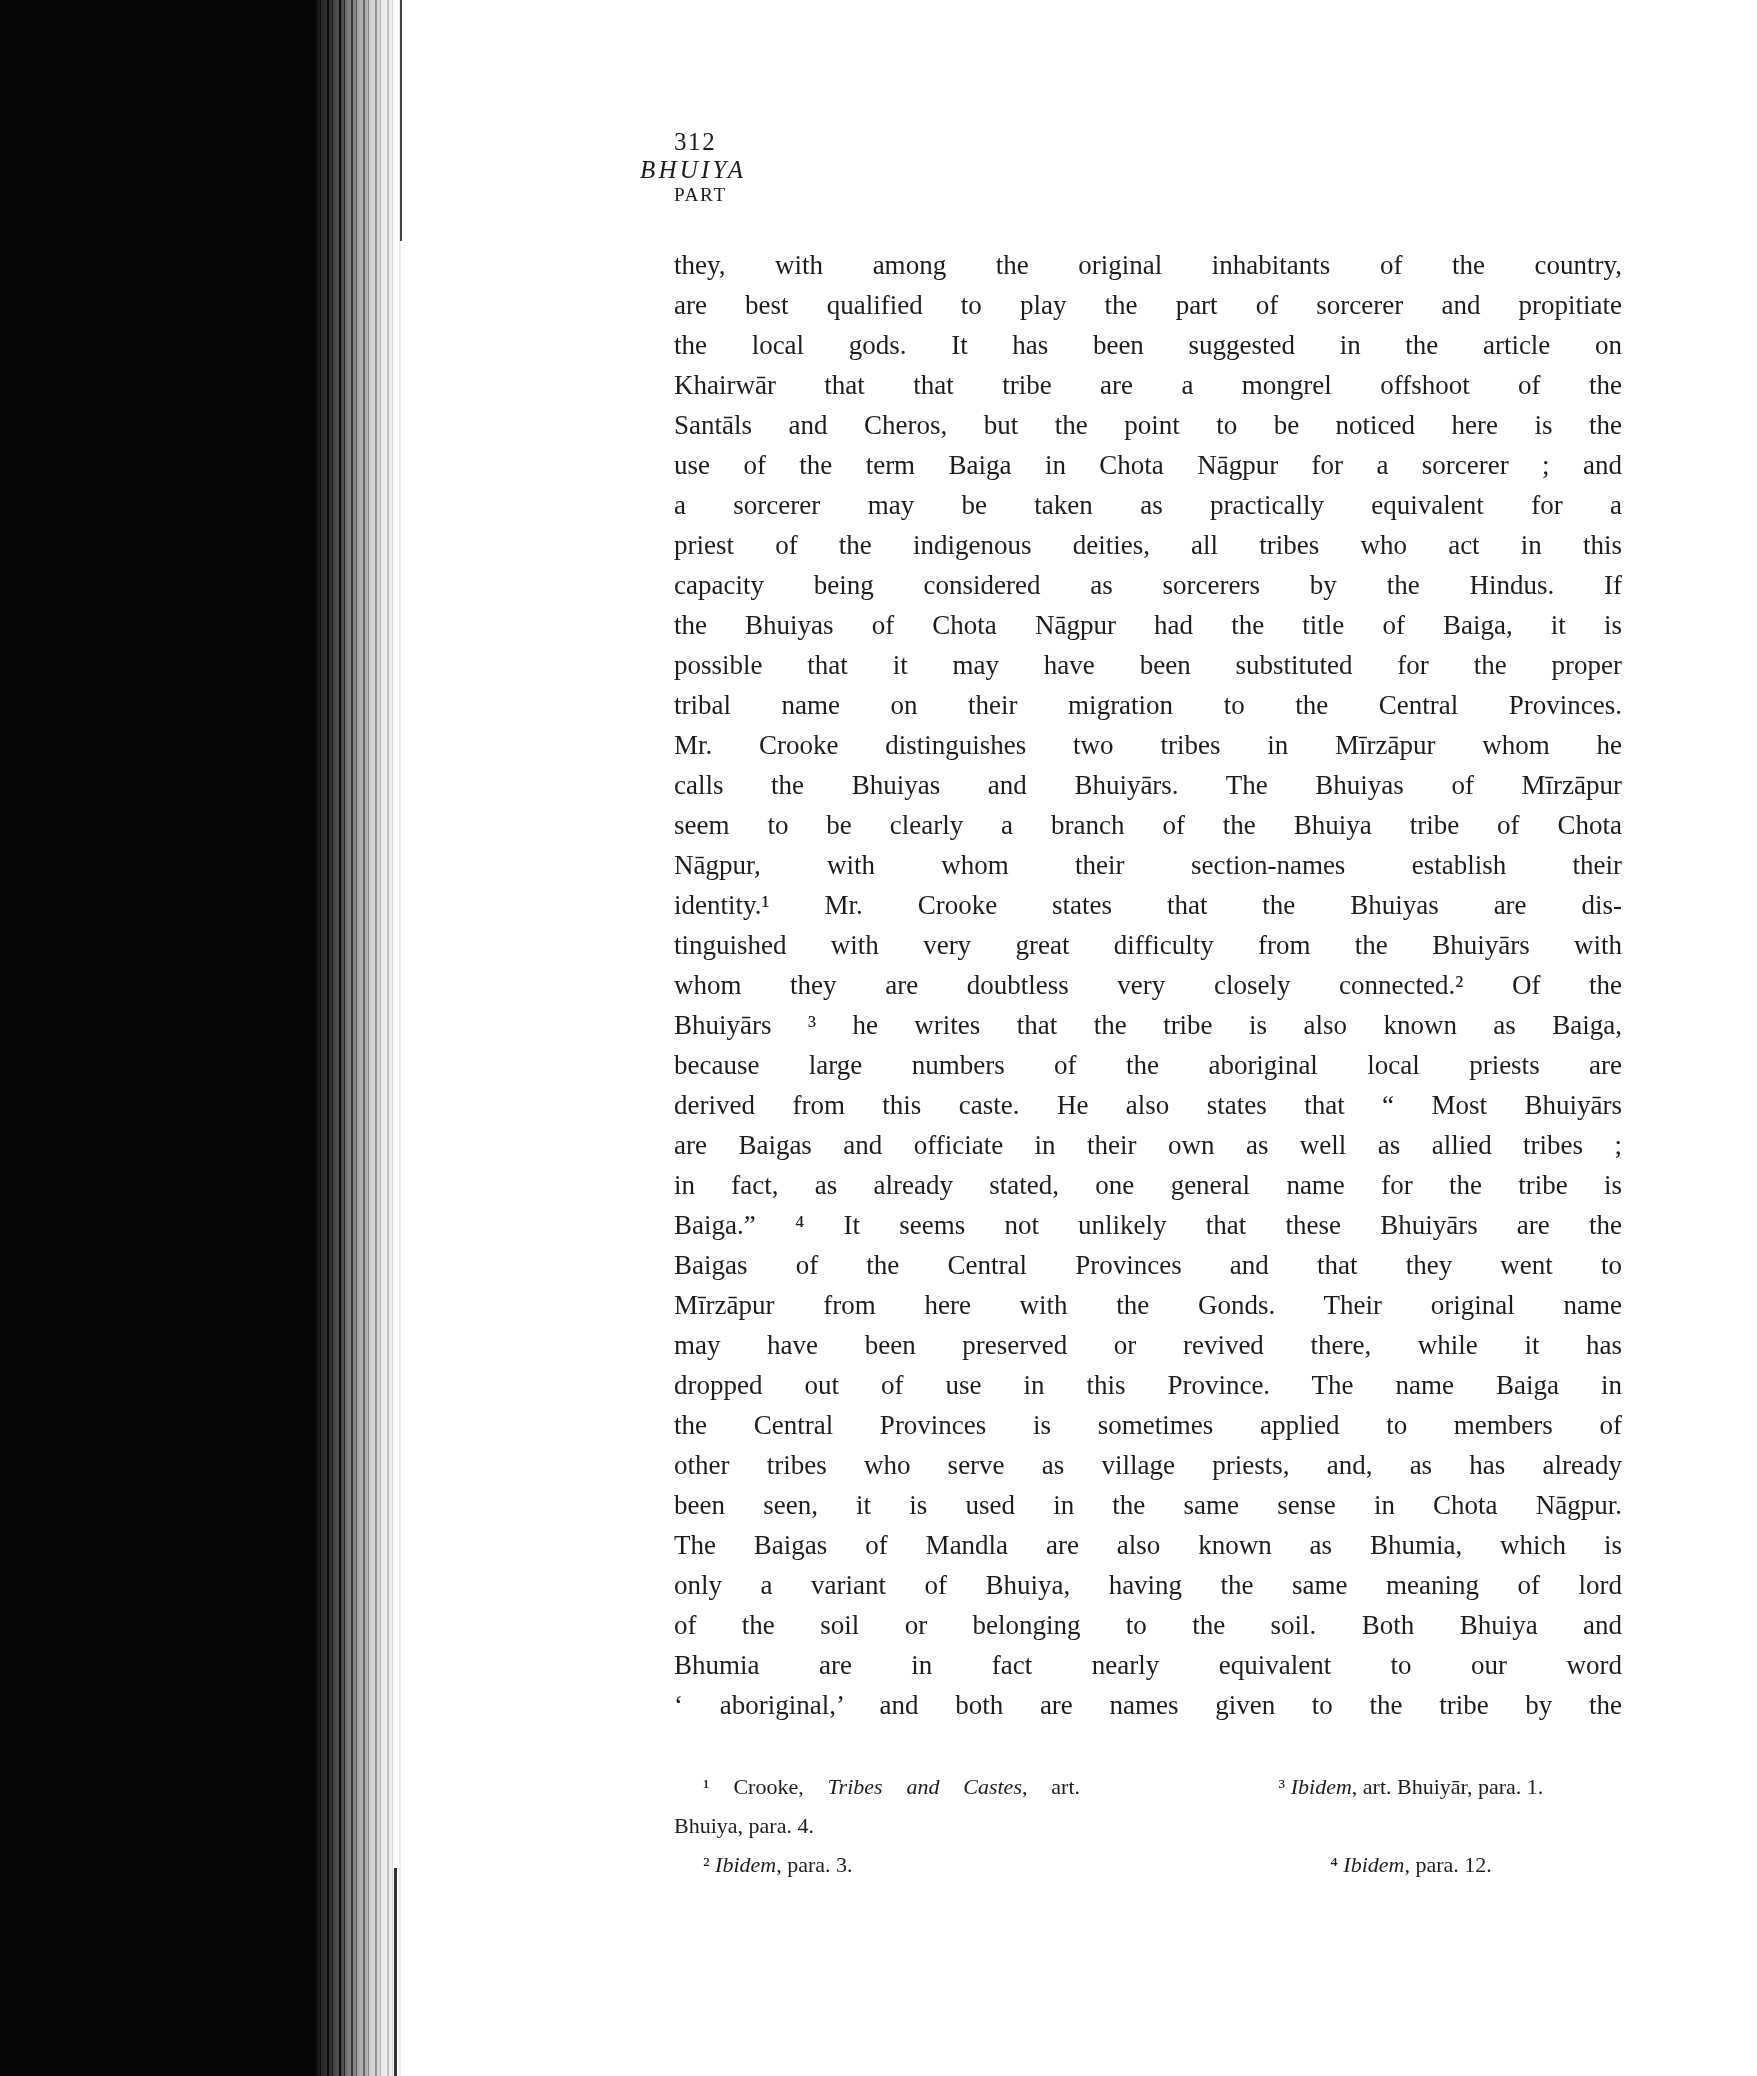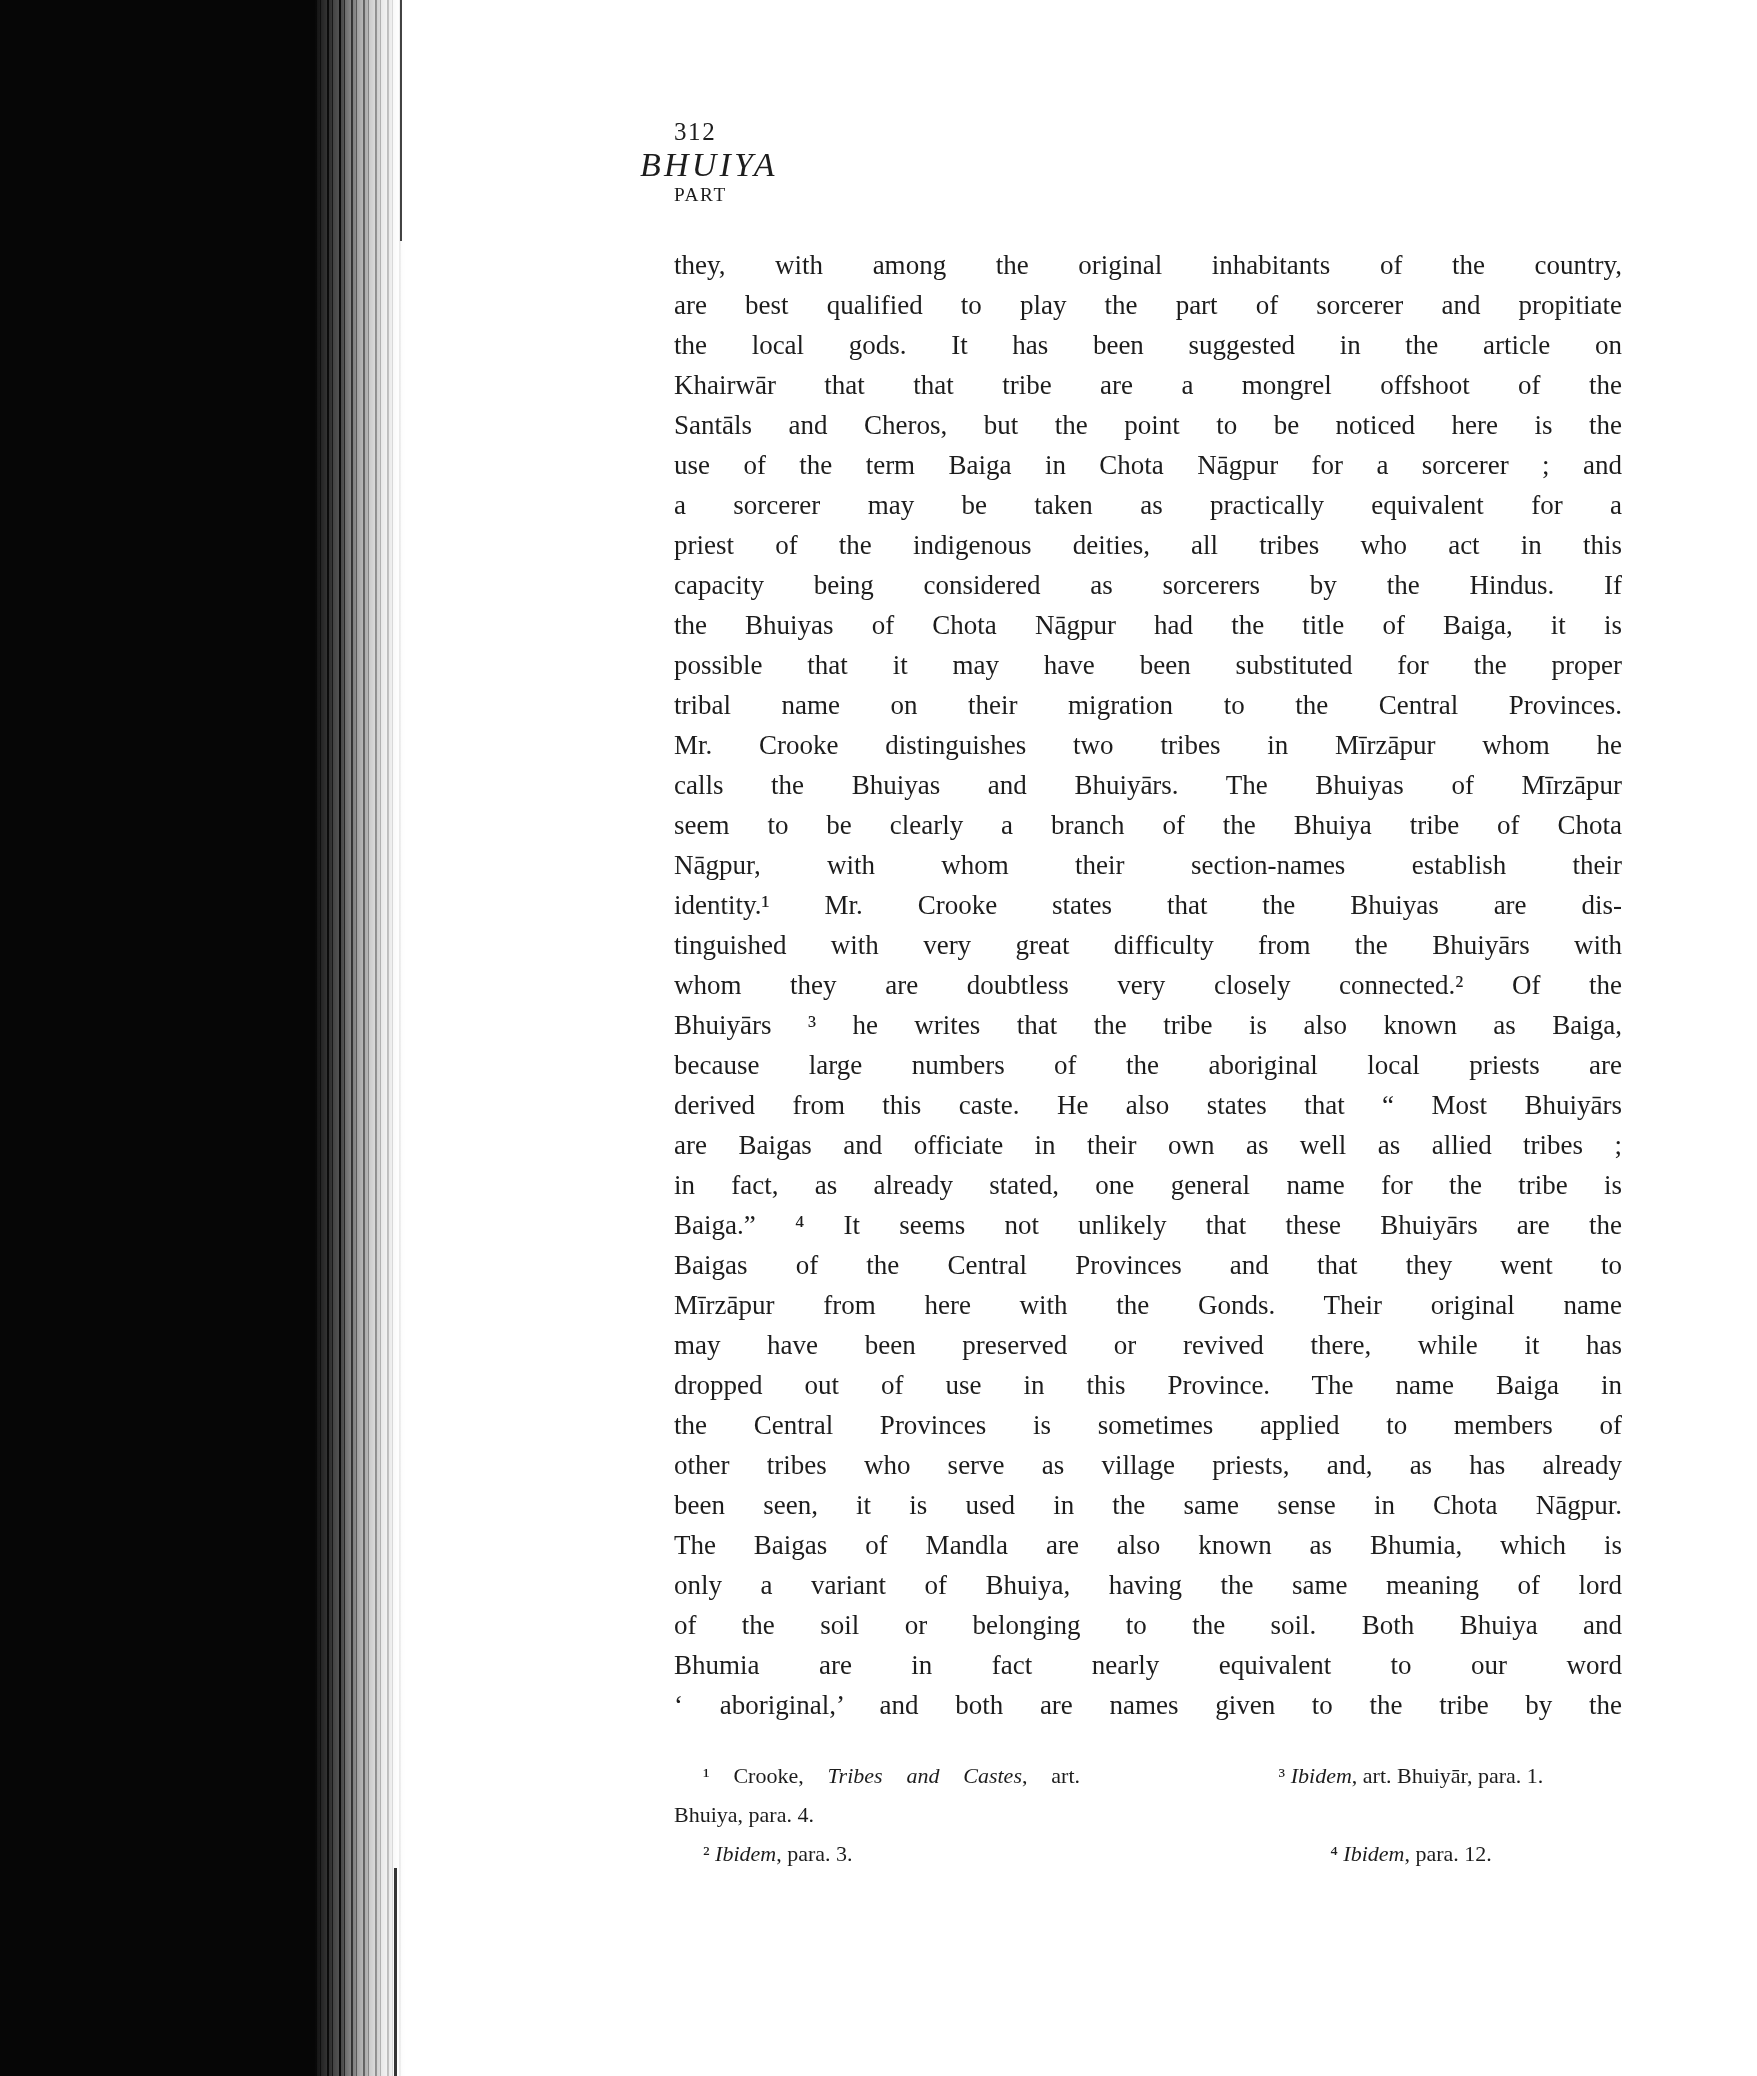--- a/index.html
+++ b/index.html
@@ -33,34 +33,34 @@
     position:absolute;left:394px;bottom:0;width:3.2px;height:209px;background:#101010;opacity:.85;
   }
 
   
   .content{position:absolute;left:674px;top:171px;width:948px;}
 
   .header-row{
     display:flex;justify-content:flex-end;align-items:baseline;height:35px;flex-direction:column;
   }
   .page-number{font-size:25px;letter-spacing:1.6px;}
-  .running-title{font-style:italic;font-size:34px;letter-spacing:3.2px;transform:translateX(-34px);}
+  .running-title{font-style:italic;font-size:25px;letter-spacing:3.2px;transform:translateX(-34px);}
   .corner{font-size:19.3px;letter-spacing:1.6px;}
 
   .body{margin-top:39px;font-size:27px;line-height:40px;}
   .body-line{
     height:40px;
     text-align:justify;
     text-align-last:justify;
     overflow:hidden;
   }
 
   .footnotes{
     display:flex;justify-content:space-between;
-    margin-top:31px;
+    margin-top:42px;
     font-size:22px;line-height:39px;
   }
   .fn-col-left{width:406px;}
   .fn-col-right{width:451px;text-align:center;}
   .fn-line{min-height:39px;}
   .fn-line.indent{text-indent:29px;}
   .fn-line.justify{text-align:justify;text-align-last:justify;}
   .fn-col-right .fn-line + .fn-line{margin-top:39px;}
   em{font-style:italic;}
 </style>

